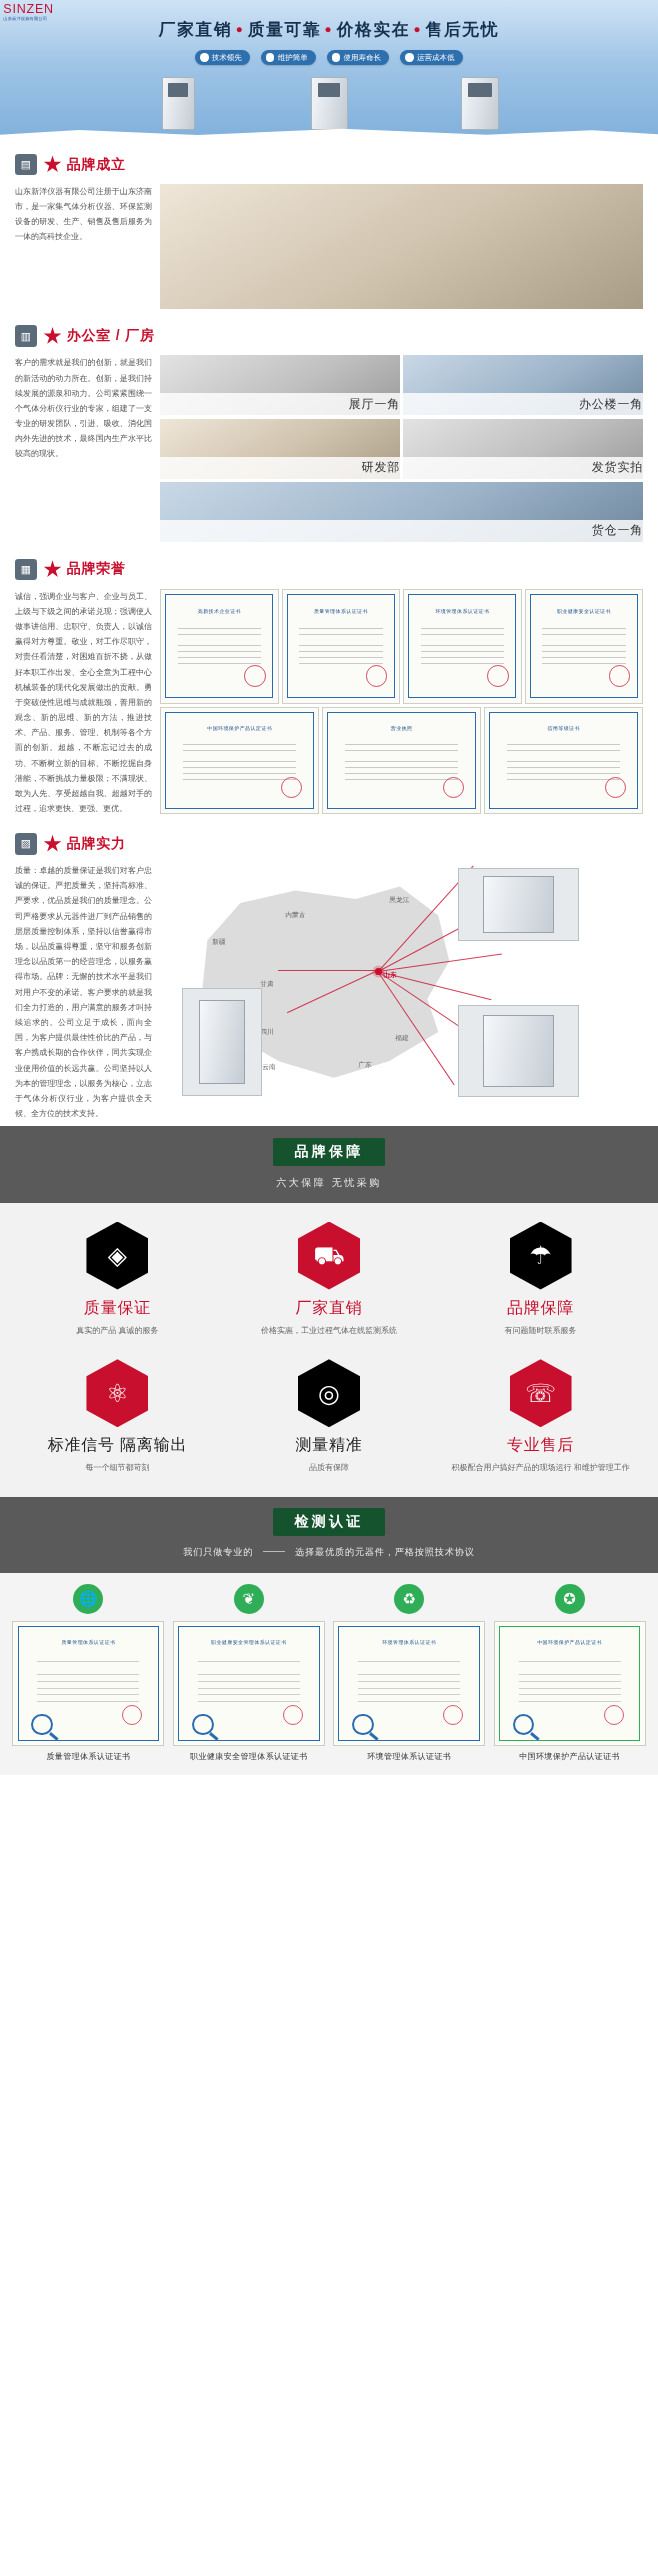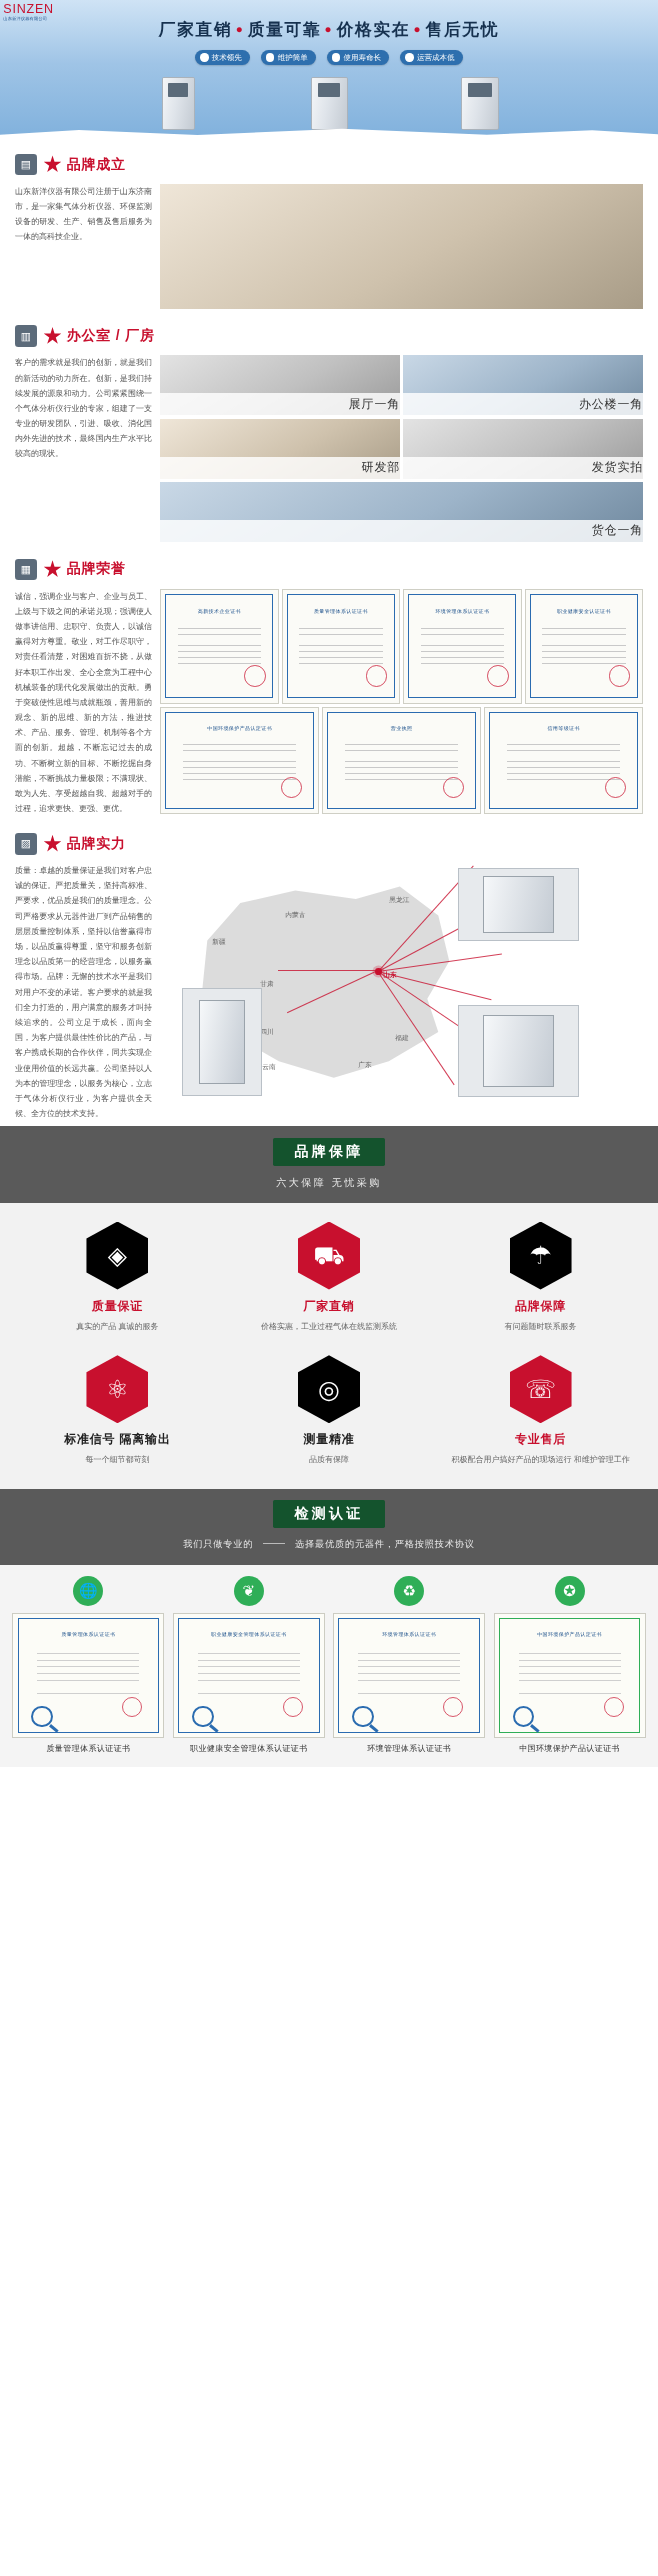--- a/index.html
+++ b/index.html
@@ -191,21 +191,21 @@
   .guard-row { display:flex; }
   .guard { flex:1; text-align:center; padding:0 5px; }
   .g-hex {
     width:62px;height:68px;margin:0 auto 8.3px auto;
     background:#000;
     clip-path: polygon(50% 0%, 100% 25%, 100% 75%, 50% 100%, 0% 75%, 0% 25%);
     display:flex;align-items:center;justify-content:center;
   }
   .g-hex.red { background:#c8102e; }
   .g-glyph { font-size:25px; color:#fff; line-height:1; }
-  .g-title { font-size:12px; font-weight:bold; color:#c8102e; letter-spacing:0.8px; }
+  .g-title { font-size:16px; font-weight:normal; color:#c8102e; letter-spacing:0.8px; }
   .g-title.dark { color:#222; }
   .g-desc { font-size:8px; color:#666; margin-top:5.8px; line-height:1.6; }
   .guard-row.second { margin-top:21.7px; }
 
   
   .cert-band {
     background:#5a5a5a; color:#fff; text-align:center; padding:11.7px 0 13.3px 0;
   }
   .cert-sub { font-size:9.2px; letter-spacing:0.8px; margin-top:10px; color:#eaeaea; }
   .cert-sub .line { display:inline-block; width:21.7px; height:0.8px; background:#bbb; vertical-align:3.3px; margin:0 6.7px; }

